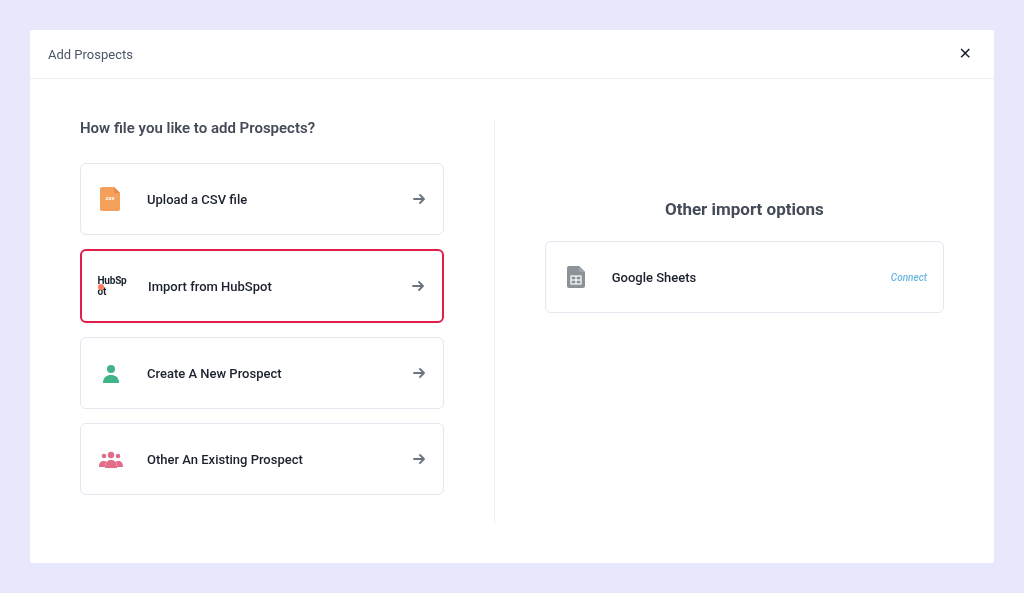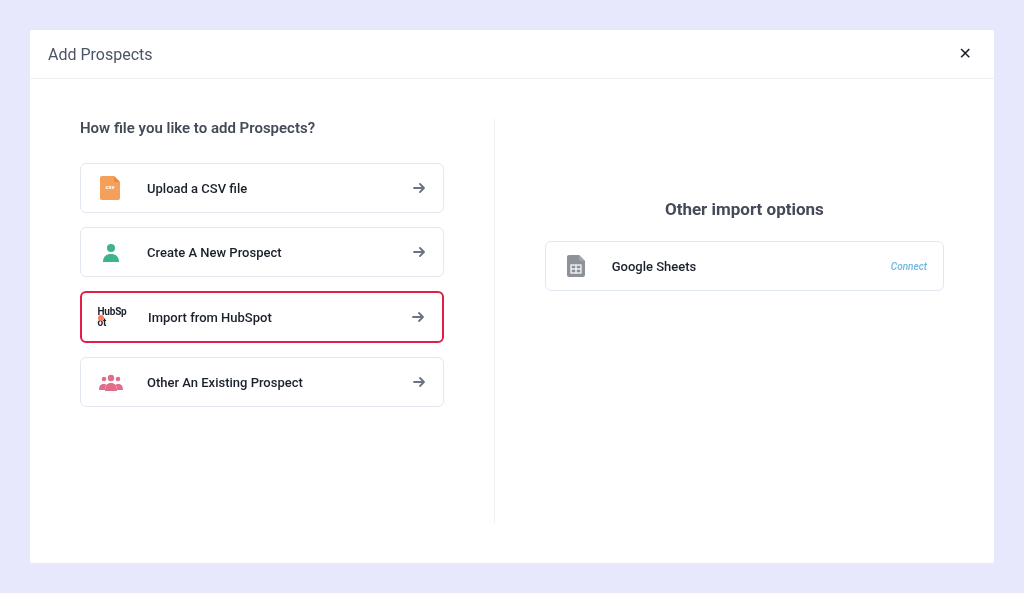--- a/index.html
+++ b/index.html
@@ -24,21 +24,21 @@
       flex-direction: column;
     }
     .modal-header {
       display: flex;
       justify-content: space-between;
       align-items: center;
       padding: 12px 18px;
       border-bottom: 1px solid #eceef0;
     }
     .modal-title {
-      font-size: 16px;
+      font-size: 13px;
       color: #4a5568;
       font-weight: 400;
     }
     .close-btn {
       font-size: 16px;
       color: #1a202c;
       cursor: pointer;
       line-height: 1;
       background: none;
       border: none;
@@ -70,21 +70,21 @@
       color: #444a57;
       margin-bottom: 22px;
       margin-top: 80px;
       text-align: center;
     }
     .option-card {
       display: flex;
       align-items: center;
       border: 1px solid #e2e8f0;
       border-radius: 6px;
-      padding: 10px 16px;
+      padding: 21px 16px;
       margin-bottom: 14px;
       cursor: pointer;
       background: #ffffff;
     }
     .option-card.highlighted {
       border: 2px solid #e11d48;
     }
     .option-icon {
       width: 28px;
       height: 28px;
@@ -156,40 +156,40 @@
           </svg>
         </div>
         <span class="option-label">Upload a CSV file</span>
         <span class="arrow">
           <svg width="16" height="16" viewBox="0 0 16 16" fill="none">
               <path d="M3 8 L12 8 M9 4 L13 8 L9 12" stroke="#6b7280" stroke-width="1.8" stroke-linecap="round" stroke-linejoin="round"></path>
             </svg>
         </span>
       </div>
 
+      <div class="option-card highlighted">
+        <div class="option-icon">
+          <span class="hubspot-text">HubSp<span class="hubspot-dot">o</span>t</span>
+        </div>
+        <span class="option-label">Import from HubSpot</span>
+        <span class="arrow">
+          <svg width="16" height="16" viewBox="0 0 16 16" fill="none">
+              <path d="M3 8 L12 8 M9 4 L13 8 L9 12" stroke="#6b7280" stroke-width="1.8" stroke-linecap="round" stroke-linejoin="round"></path>
+            </svg>
+        </span>
+      </div>
+
       <div class="option-card">
         <div class="option-icon">
           <svg width="20" height="20" viewBox="0 0 20 20" fill="none">
             <circle cx="10" cy="6" r="4" fill="#3eb489"></circle>
             <path d="M2 20 C2 14 6 12 10 12 C14 12 18 14 18 20 Z" fill="#3eb489"></path>
           </svg>
         </div>
         <span class="option-label">Create A New Prospect</span>
-        <span class="arrow">
-          <svg width="16" height="16" viewBox="0 0 16 16" fill="none">
-              <path d="M3 8 L12 8 M9 4 L13 8 L9 12" stroke="#6b7280" stroke-width="1.8" stroke-linecap="round" stroke-linejoin="round"></path>
-            </svg>
-        </span>
-      </div>
-
-      <div class="option-card highlighted">
-        <div class="option-icon">
-          <span class="hubspot-text">HubSp<span class="hubspot-dot">o</span>t</span>
-        </div>
-        <span class="option-label">Import from HubSpot</span>
         <span class="arrow">
           <svg width="16" height="16" viewBox="0 0 16 16" fill="none">
               <path d="M3 8 L12 8 M9 4 L13 8 L9 12" stroke="#6b7280" stroke-width="1.8" stroke-linecap="round" stroke-linejoin="round"></path>
             </svg>
         </span>
       </div>
 
       <div class="option-card">
         <div class="option-icon">
           <svg width="26" height="18" viewBox="0 0 26 18" fill="none">

